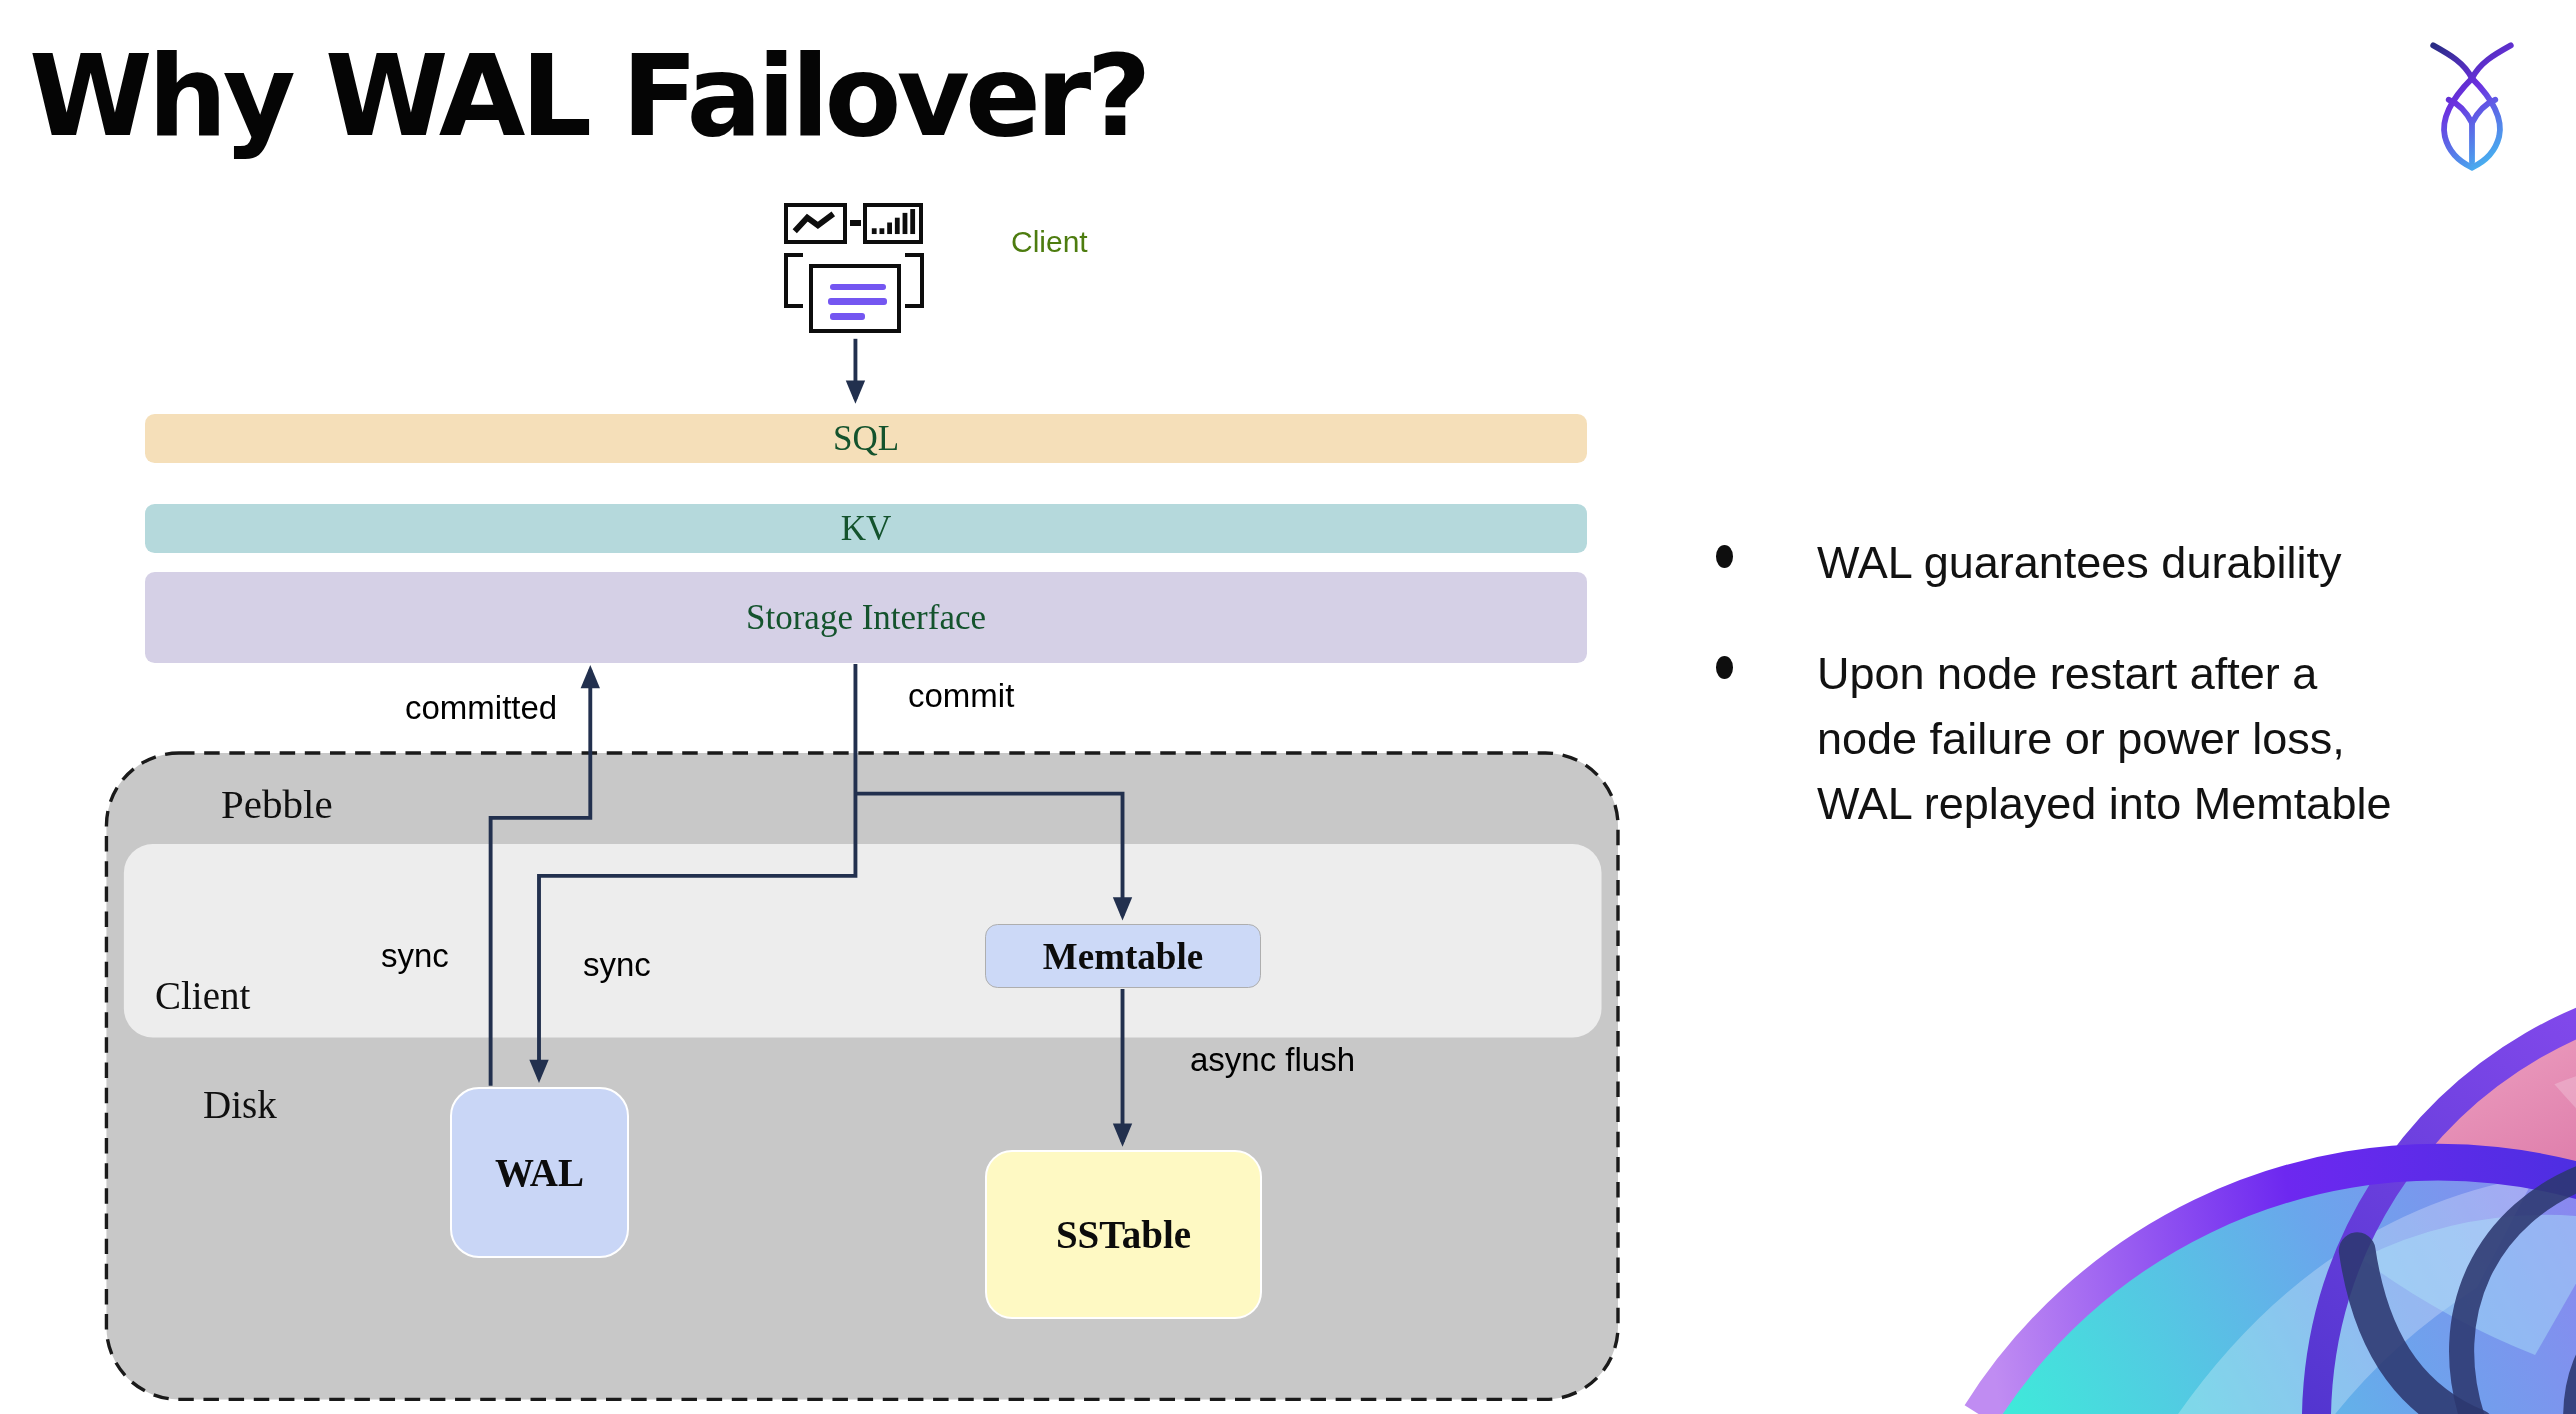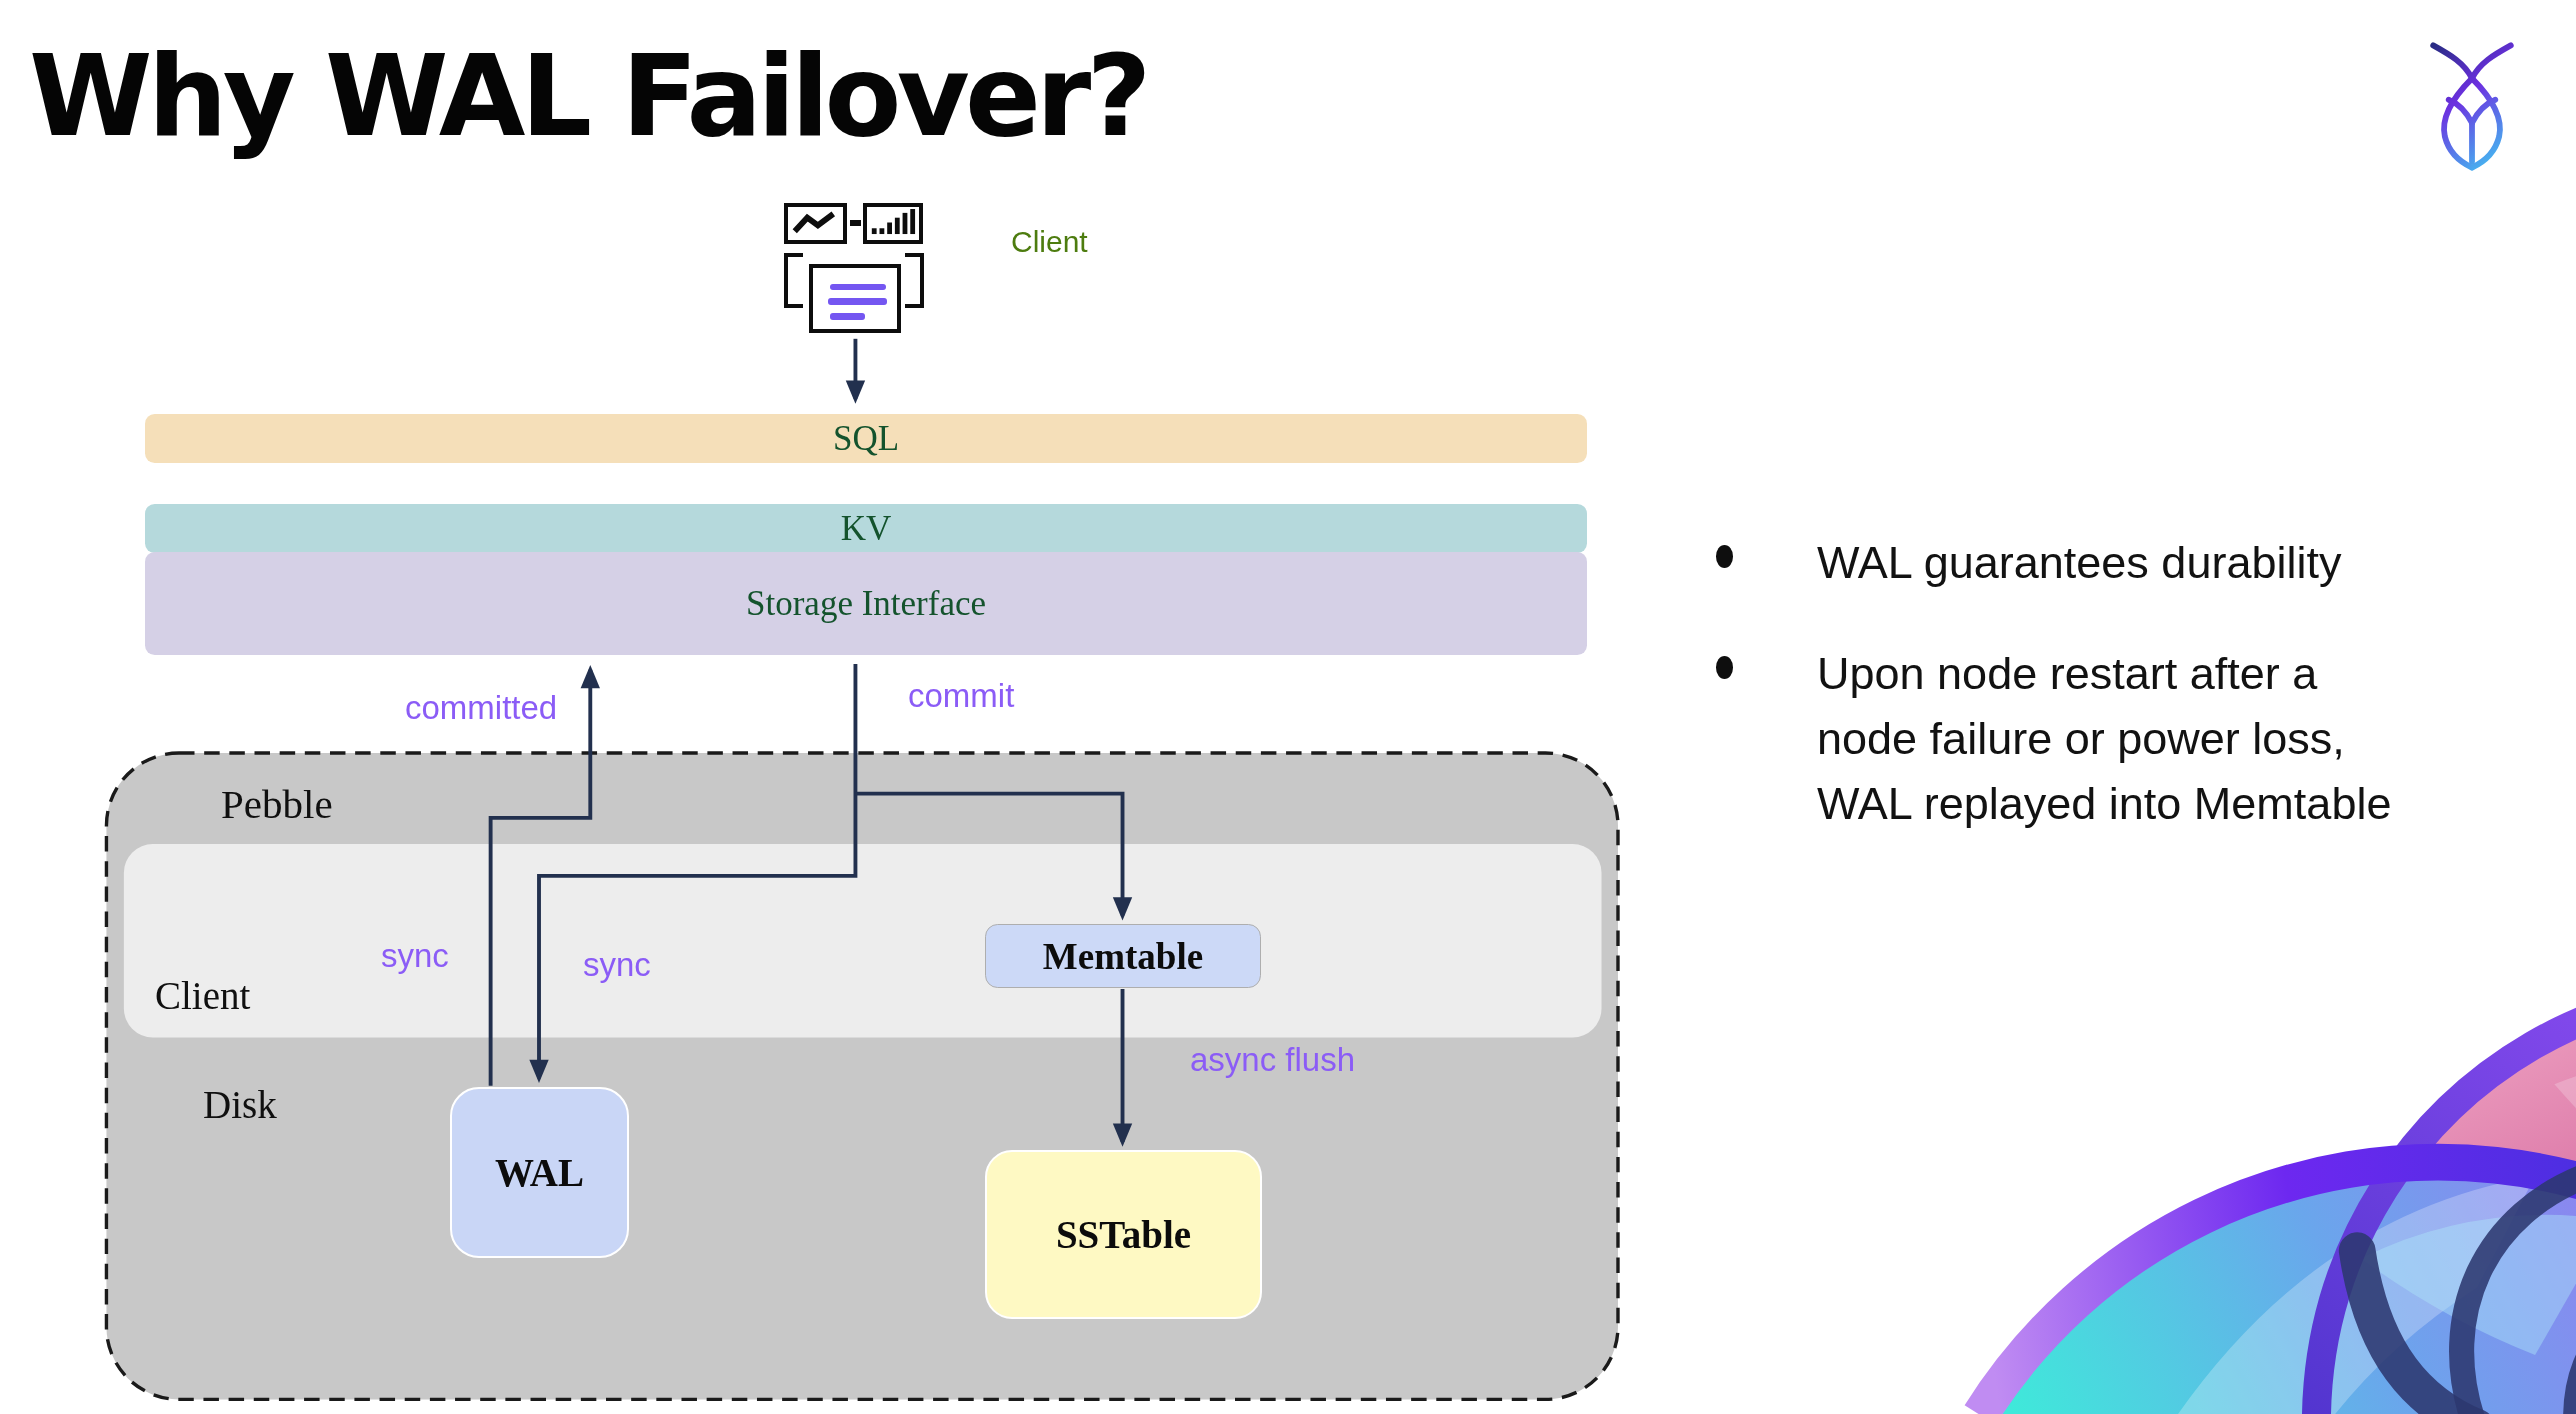--- a/index.html
+++ b/index.html
@@ -26,25 +26,25 @@
   .ci-line{position:absolute;height:6.8px;border-radius:2.9px;background:#7456f1;}
 
   .client-label{position:absolute;left:1011px;top:225px;font-size:30px;color:#4d7c0f;}
 
   
   .layer-bar{position:absolute;left:145px;width:1442px;border-radius:9.7px;
              display:flex;align-items:center;justify-content:center;
              font-family:"Liberation Serif",serif;font-size:35px;color:#14532d;}
   .layer-sql{top:414px;height:49px;}
   .layer-kv{top:504px;height:49px;text-align:right;}
-  .layer-storage{top:552px;height:103px;}
+  .layer-storage{top:572px;height:91px;}
 
   
   .serif-label{position:absolute;font-family:"Liberation Serif",serif;color:#101010;}
-  .edge-label{position:absolute;font-size:33px;color:#8b5cf6;}
+  .edge-label{position:absolute;font-size:33px;color:#000000;}
   .lbl-pebble{left:221px;top:780px;font-size:41px;}
   .lbl-memory{left:155px;top:973px;font-size:39px;}
   .lbl-disk{left:203px;top:1082px;font-size:39px;}
   .lbl-committed{left:405px;top:689px;}
   .lbl-commit{left:908px;top:677px;}
   .lbl-sync-left{left:381px;top:937px;}
   .lbl-sync-right{left:583px;top:946px;}
   .lbl-async{left:1190px;top:1041px;}
 
   

